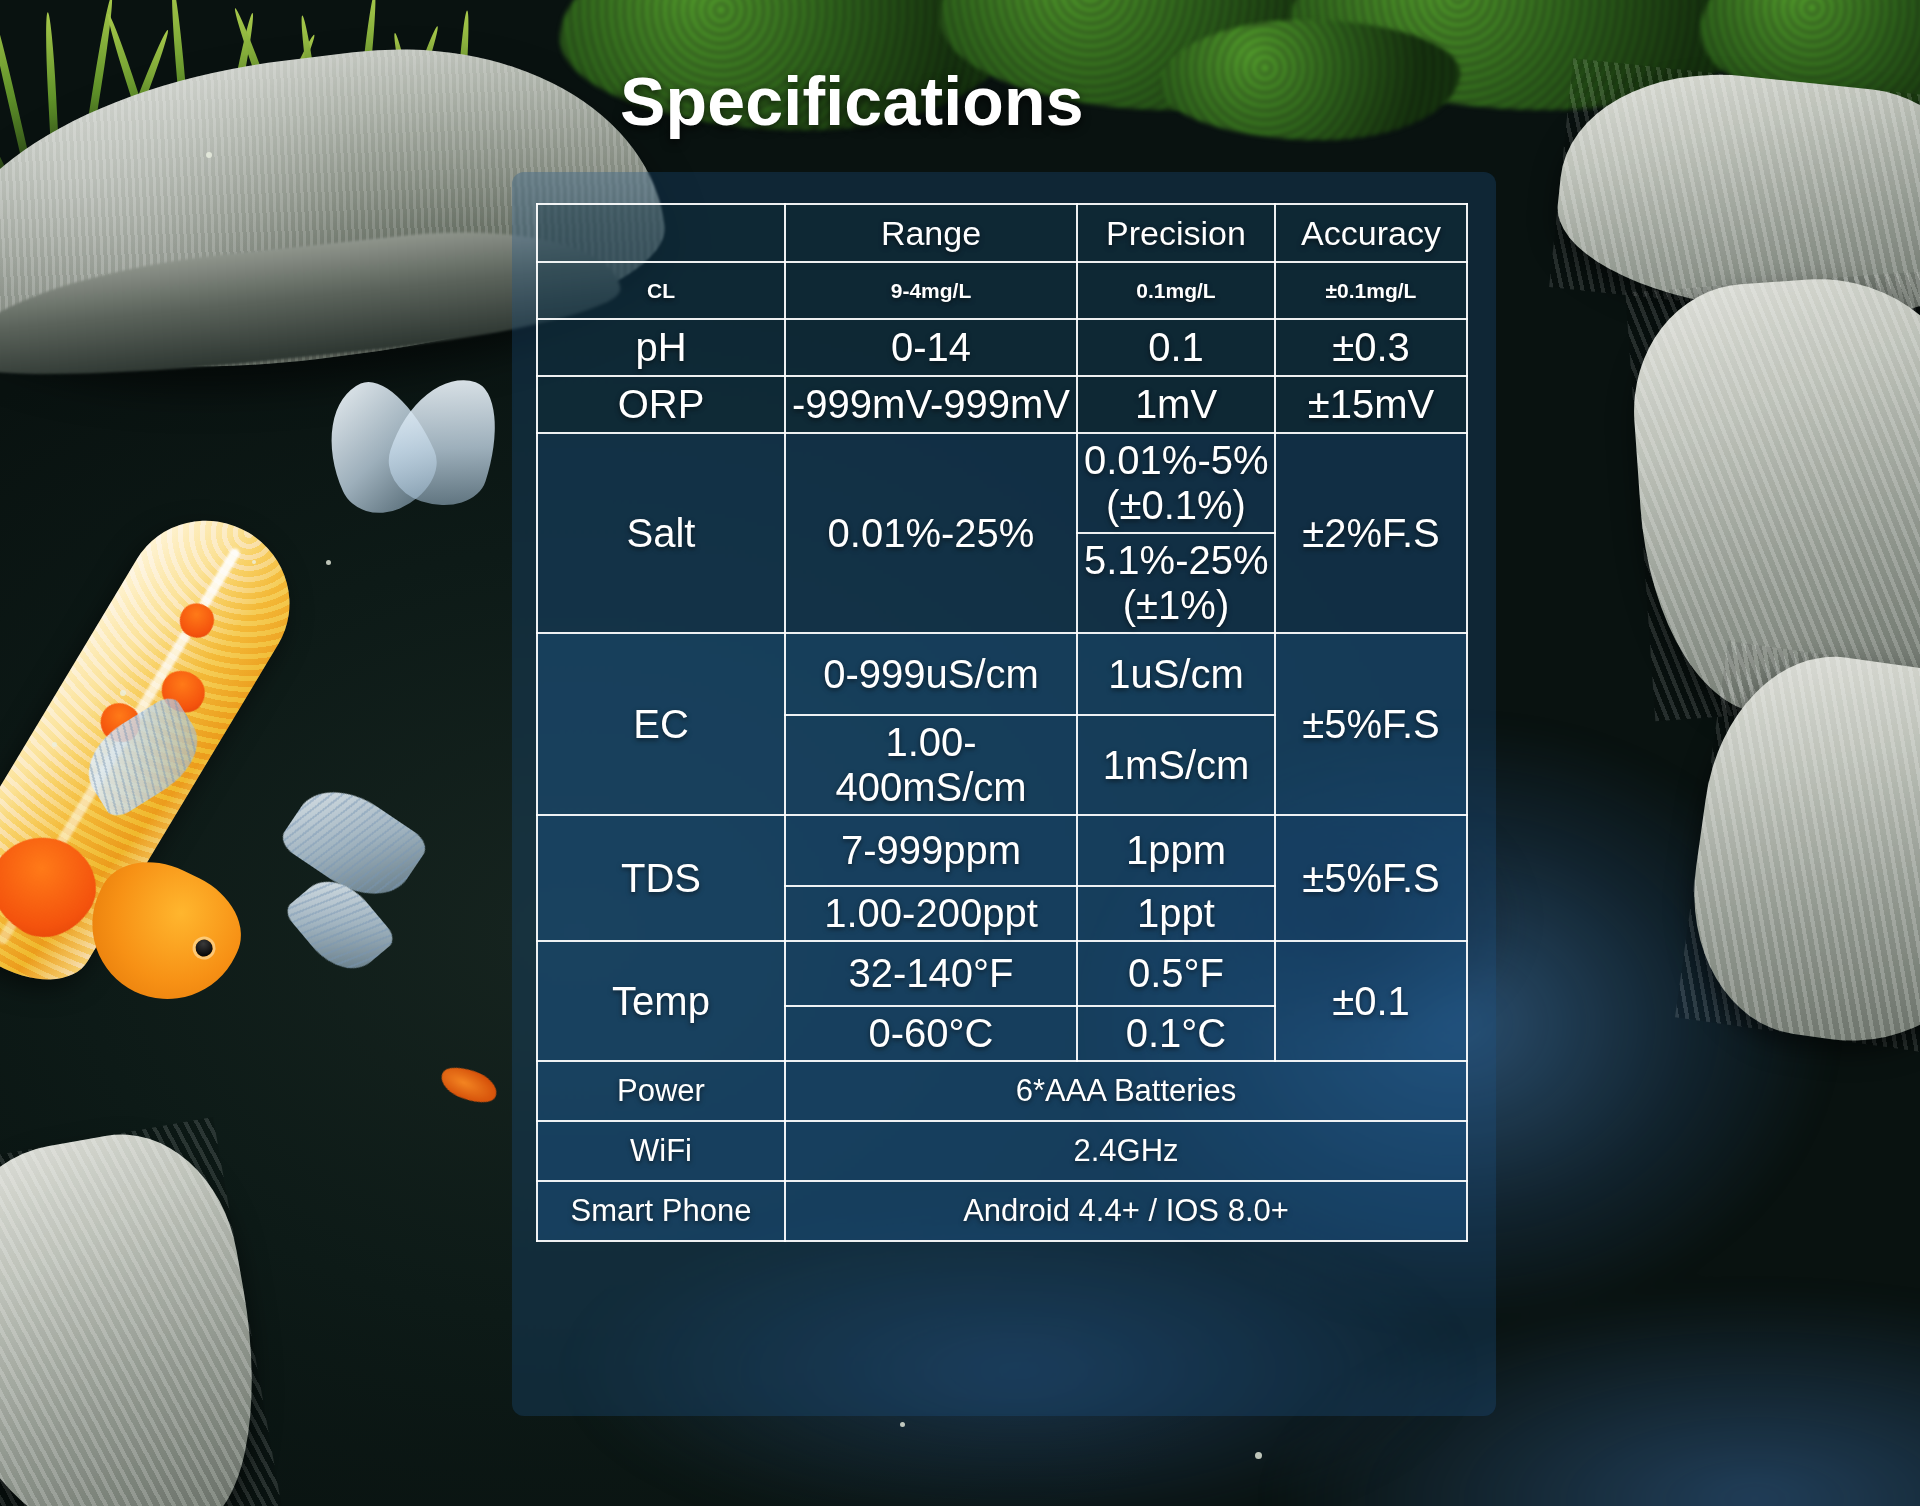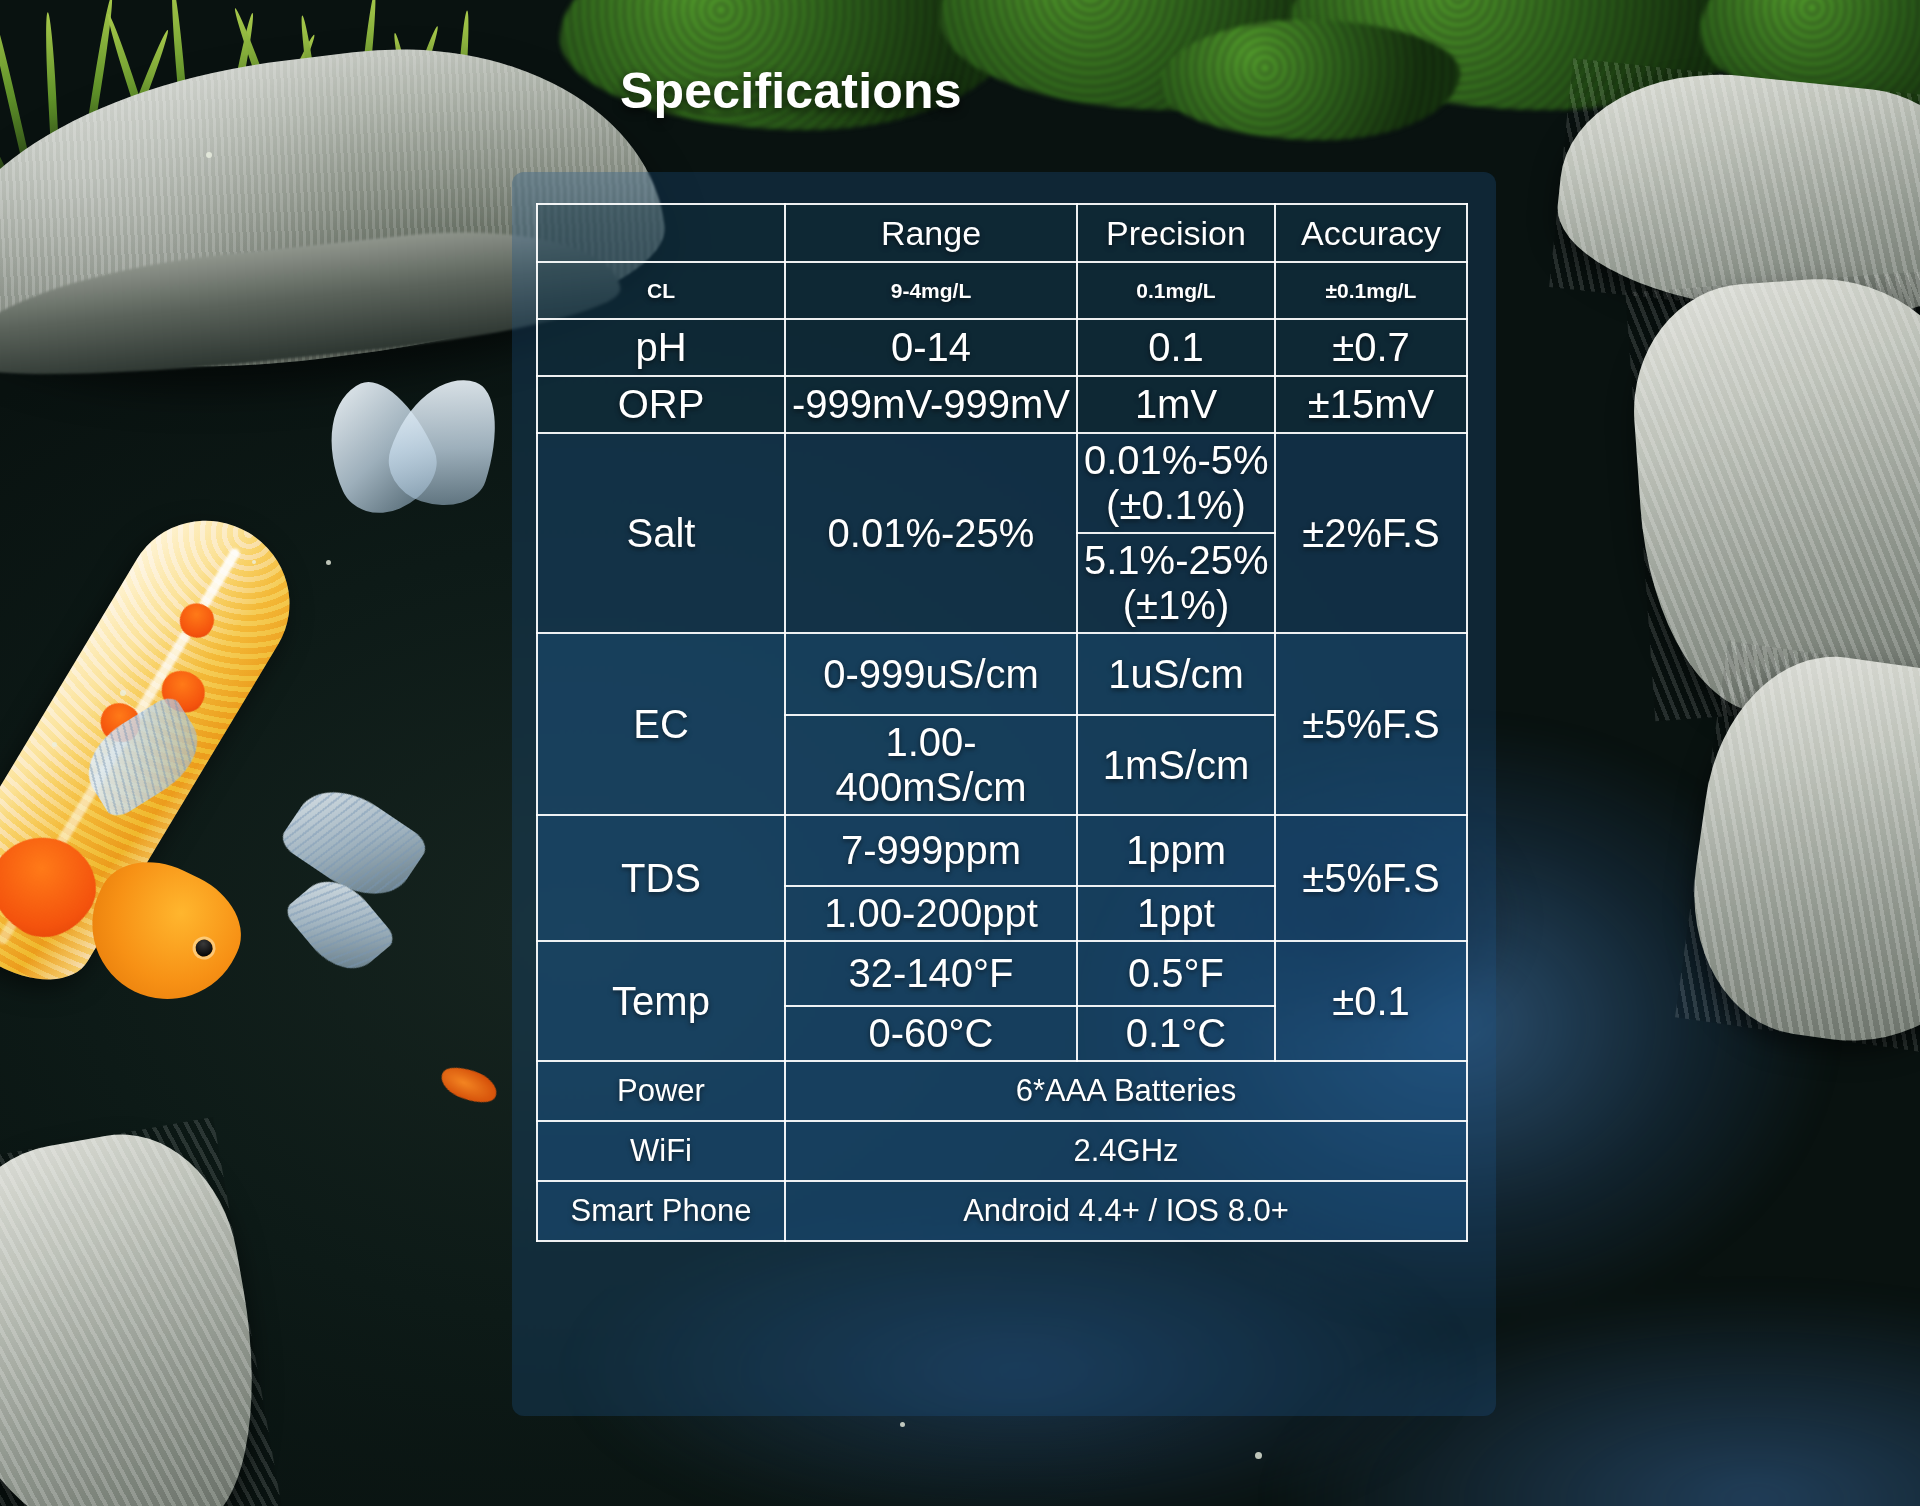--- a/index.html
+++ b/index.html
@@ -139,21 +139,21 @@
     background:radial-gradient(ellipse at 40% 50%, #ff8a22 0%, #e1550a 70%, #b63f05 100%);
     border-radius:60% 40% 60% 40% / 50% 50% 50% 50%; transform:rotate(24deg); filter:blur(.5px); opacity:.95; }
 
   .speck { position:absolute; background:rgba(235,240,225,.8); border-radius:50%; filter:blur(.6px); }
 
   
   .content { position:absolute; inset:0; }
 
   .page-title {
     position:absolute; left:620px; top:62px;
-    font-size:50px; font-weight:bold; color:#ffffff; letter-spacing:.2px;
+    font-size:68px; font-weight:bold; color:#ffffff; letter-spacing:.2px;
     text-shadow:0 3px 10px rgba(0,0,0,.75);
   }
 
   .panel {
     position:absolute; left:512px; top:172px; width:984px; height:1244px;
     background:rgba(30,86,140,.30);
     border-radius:12px;
     backdrop-filter:blur(1px);
   }
 
@@ -307,21 +307,21 @@
           <td class="cell-label">CL</td>
           <td>9-4mg/L</td>
           <td>0.1mg/L</td>
           <td>±0.1mg/L</td>
         </tr>
 
         <tr class="row-h tint-dark">
           <td class="cell-label">pH</td>
           <td>0-14</td>
           <td>0.1</td>
-          <td>±0.7</td>
+          <td>±0.3</td>
         </tr>
 
         <tr class="row-h tint-dark">
           <td class="cell-label">ORP</td>
           <td>-999mV-999mV</td>
           <td>1mV</td>
           <td>±15mV</td>
         </tr>
 
         <tr class="row-h2 tint-mid">

